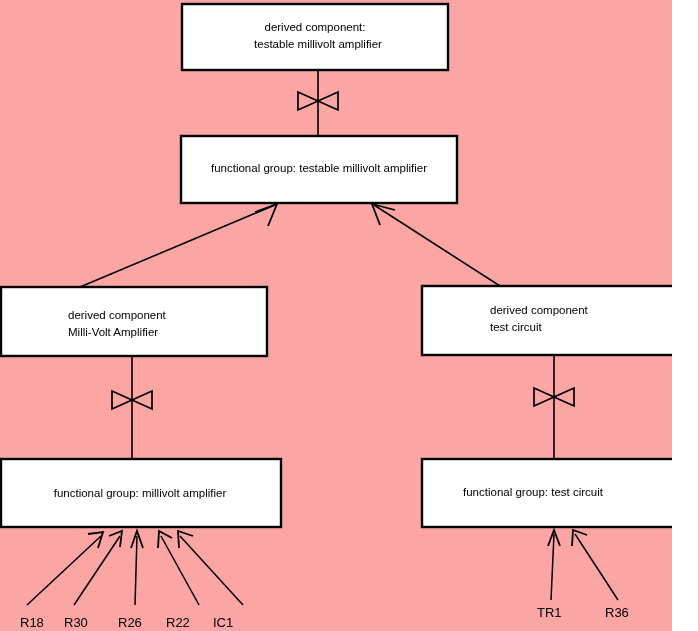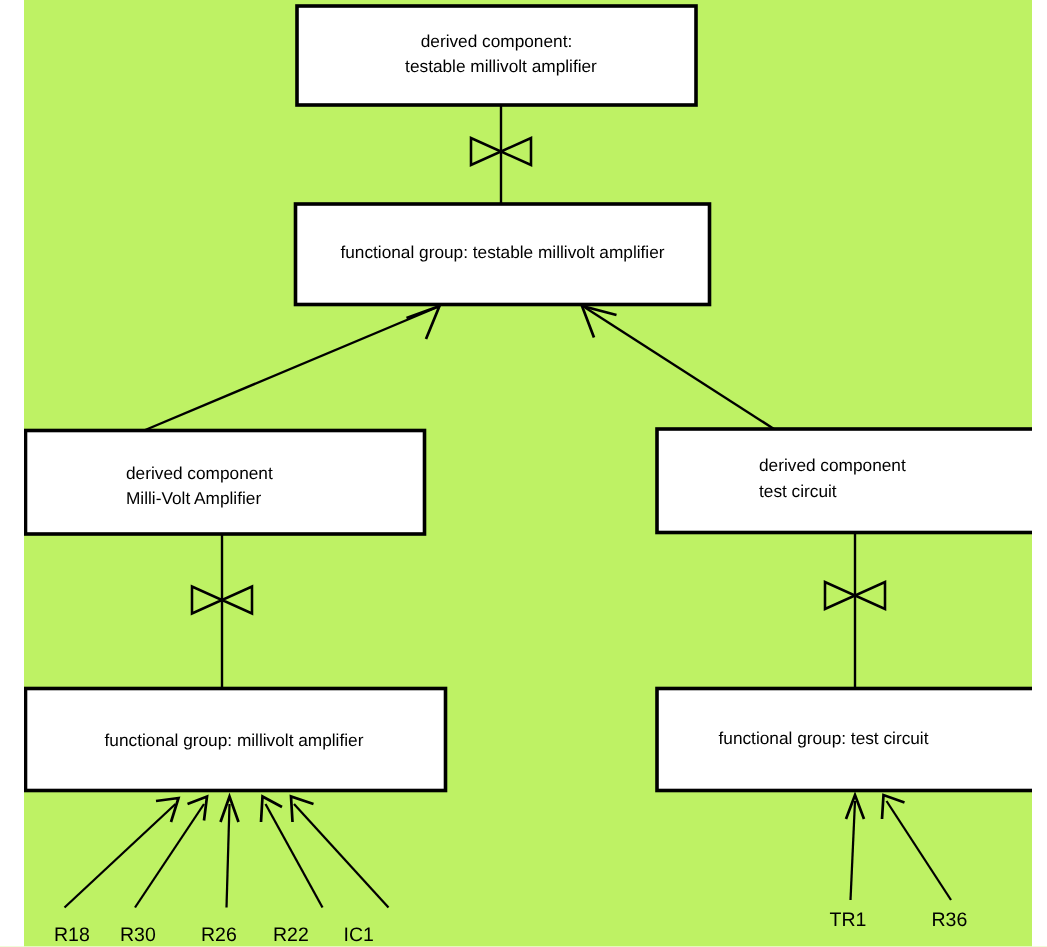--- a/index.html
+++ b/index.html
@@ -8,23 +8,22 @@
     padding: 0;
     background: #ffffff;
   }
   body {
     font-family: "Liberation Sans", sans-serif;
   }
   #diagram-root {
     position: relative;
     width: 672px;
     height: 631px;
-    background: #bef264;
+    background: #fca5a5;
     overflow: hidden;
-    margin-left: 16px;
   }
   #diagram-svg {
     position: absolute;
     left: 0;
     top: 0;
     width: 698px;
     height: 631px;
     display: block;
   }
   .node-box {

